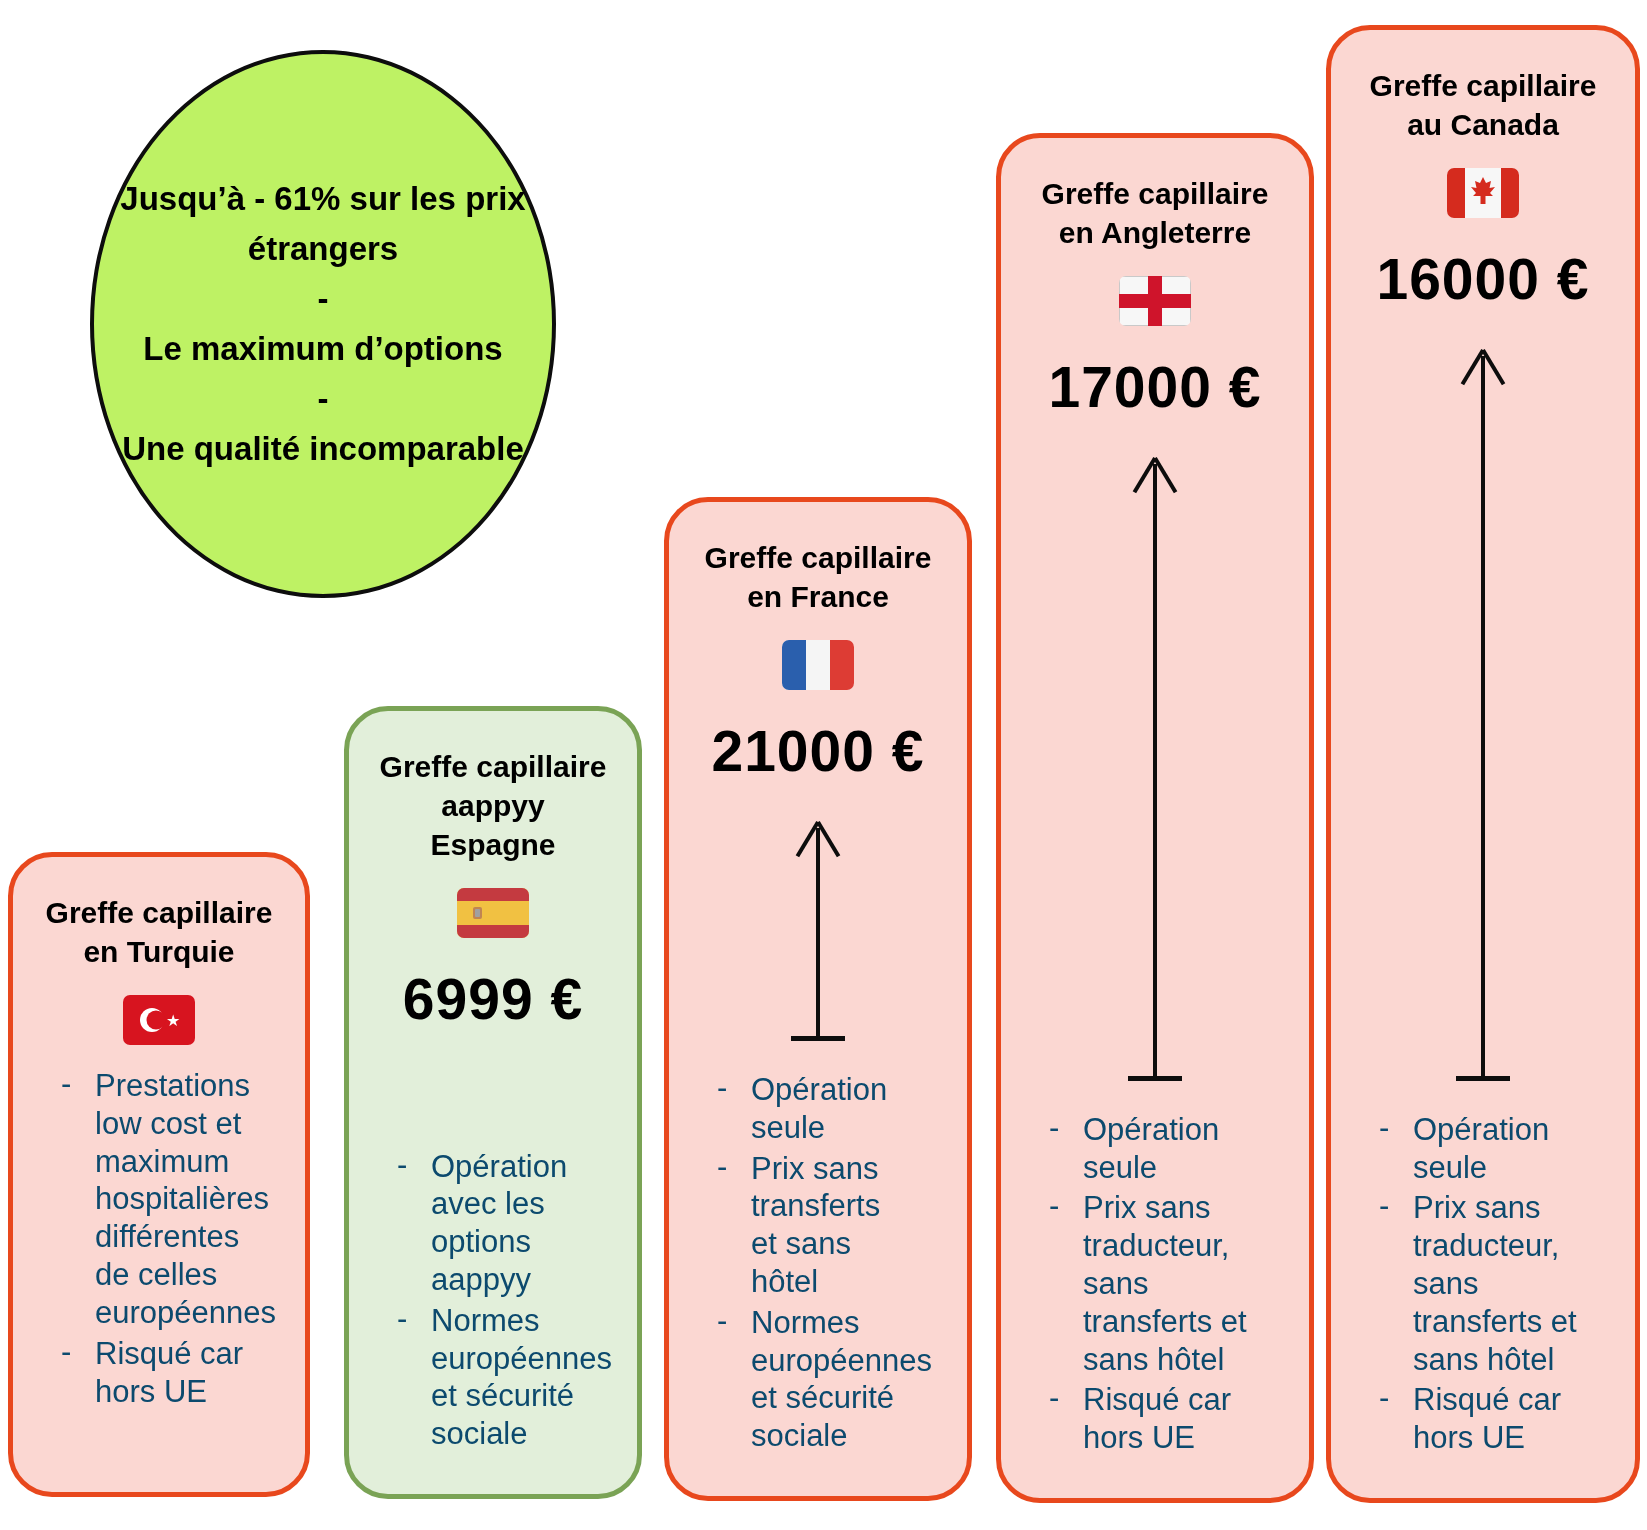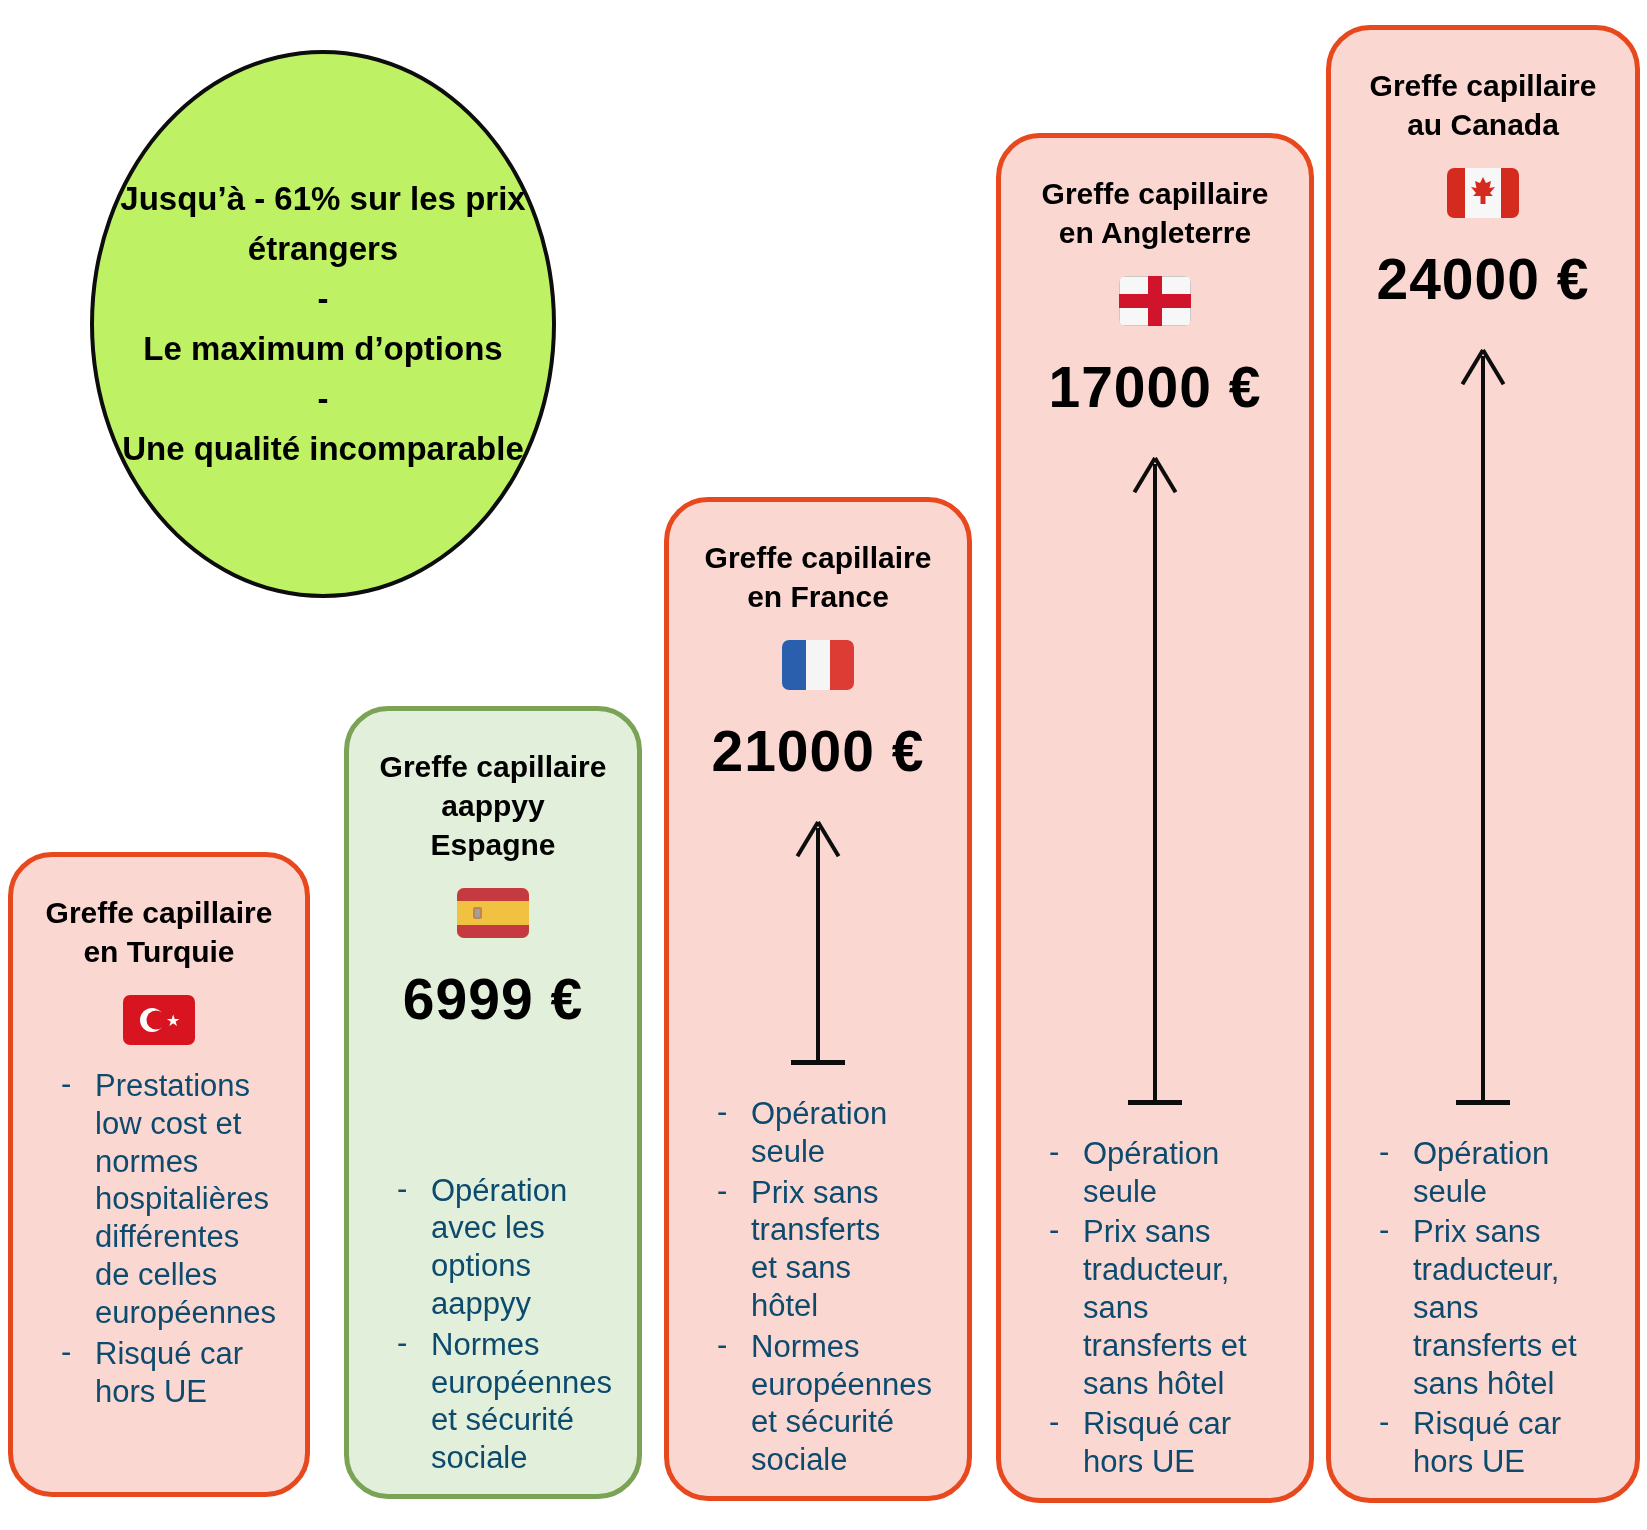--- a/index.html
+++ b/index.html
@@ -36,21 +36,21 @@
   }
 
   
   .card {
     position: absolute;
     box-sizing: border-box;
     border-radius: 44px;
     display: flex;
     flex-direction: column;
     align-items: center;
-    padding: 26px 12px 6px;
+    padding: 26px 12px 30px;
   }
   .card.pink  { background: #fbd7d2; border: 5px solid #e8481d; }
   .card.green { background: #e2efda; border: 5px solid #7aa355; }
 
   .card-turquie    { left: 8px;    top: 852px; width: 302px; height: 645px; }
   .card-espagne    { left: 344px;  top: 706px; width: 298px; height: 793px; }
   .card-france     { left: 664px;  top: 497px; width: 308px; height: 1004px; }
   .card-angleterre { left: 996px;  top: 133px; width: 318px; height: 1370px; }
   .card-canada     { left: 1326px; top: 25px;  width: 314px; height: 1478px; }
 
@@ -152,21 +152,21 @@
 en Turquie</h2>
     <div class="flag">
       <svg width="72" height="50" viewBox="0 0 72 50" xmlns="http://www.w3.org/2000/svg">
         <rect width="72" height="50" fill="#d7141f"></rect>
         <circle cx="29" cy="25" r="12" fill="#ffffff"></circle>
         <circle cx="33" cy="25" r="9.5" fill="#d7141f"></circle>
         <text x="43" y="31" font-size="16" fill="#ffffff" font-family="DejaVu Sans">★</text>
       </svg>
     </div>
     <ul class="bullets">
-      <li>Prestations low cost et normes hospitalières différentes de celles européennes</li>
+      <li>Prestations low cost et maximum hospitalières différentes de celles européennes</li>
       <li>Risqué car hors UE</li>
     </ul>
   </section>
 
   <section class="card green card-espagne">
     <h2 class="card-title">Greffe capillaire
 aappyy
 Espagne</h2>
     <div class="flag">
       <svg width="72" height="50" viewBox="0 0 72 50" xmlns="http://www.w3.org/2000/svg">
@@ -237,21 +237,21 @@
     <h2 class="card-title">Greffe capillaire
 au Canada</h2>
     <div class="flag">
       <svg width="72" height="50" viewBox="0 0 72 50" xmlns="http://www.w3.org/2000/svg">
         <rect width="72" height="50" fill="#f7f7f7"></rect>
         <rect x="0" width="18" height="50" fill="#d52b1e"></rect>
         <rect x="54" width="18" height="50" fill="#d52b1e"></rect>
         <path fill="#d52b1e" d="M36 9 L39 15 L44 13 L42.5 20 L48 19 L43 25 L46 28 L38.5 28 L38.5 36 L33.5 36 L33.5 28 L26 28 L29 25 L24 19 L29.5 20 L28 13 L33 15 Z"></path>
       </svg>
     </div>
-    <div class="price">24000 €</div>
+    <div class="price">16000 €</div>
     <div class="arrow">
       <div class="arrow-head-left"></div>
       <div class="arrow-head-right"></div>
       <div class="arrow-line"></div>
       <div class="arrow-base"></div>
     </div>
     <ul class="bullets">
       <li>Opération seule</li>
       <li>Prix sans traducteur, sans transferts et sans hôtel</li>
       <li>Risqué car hors UE</li>

